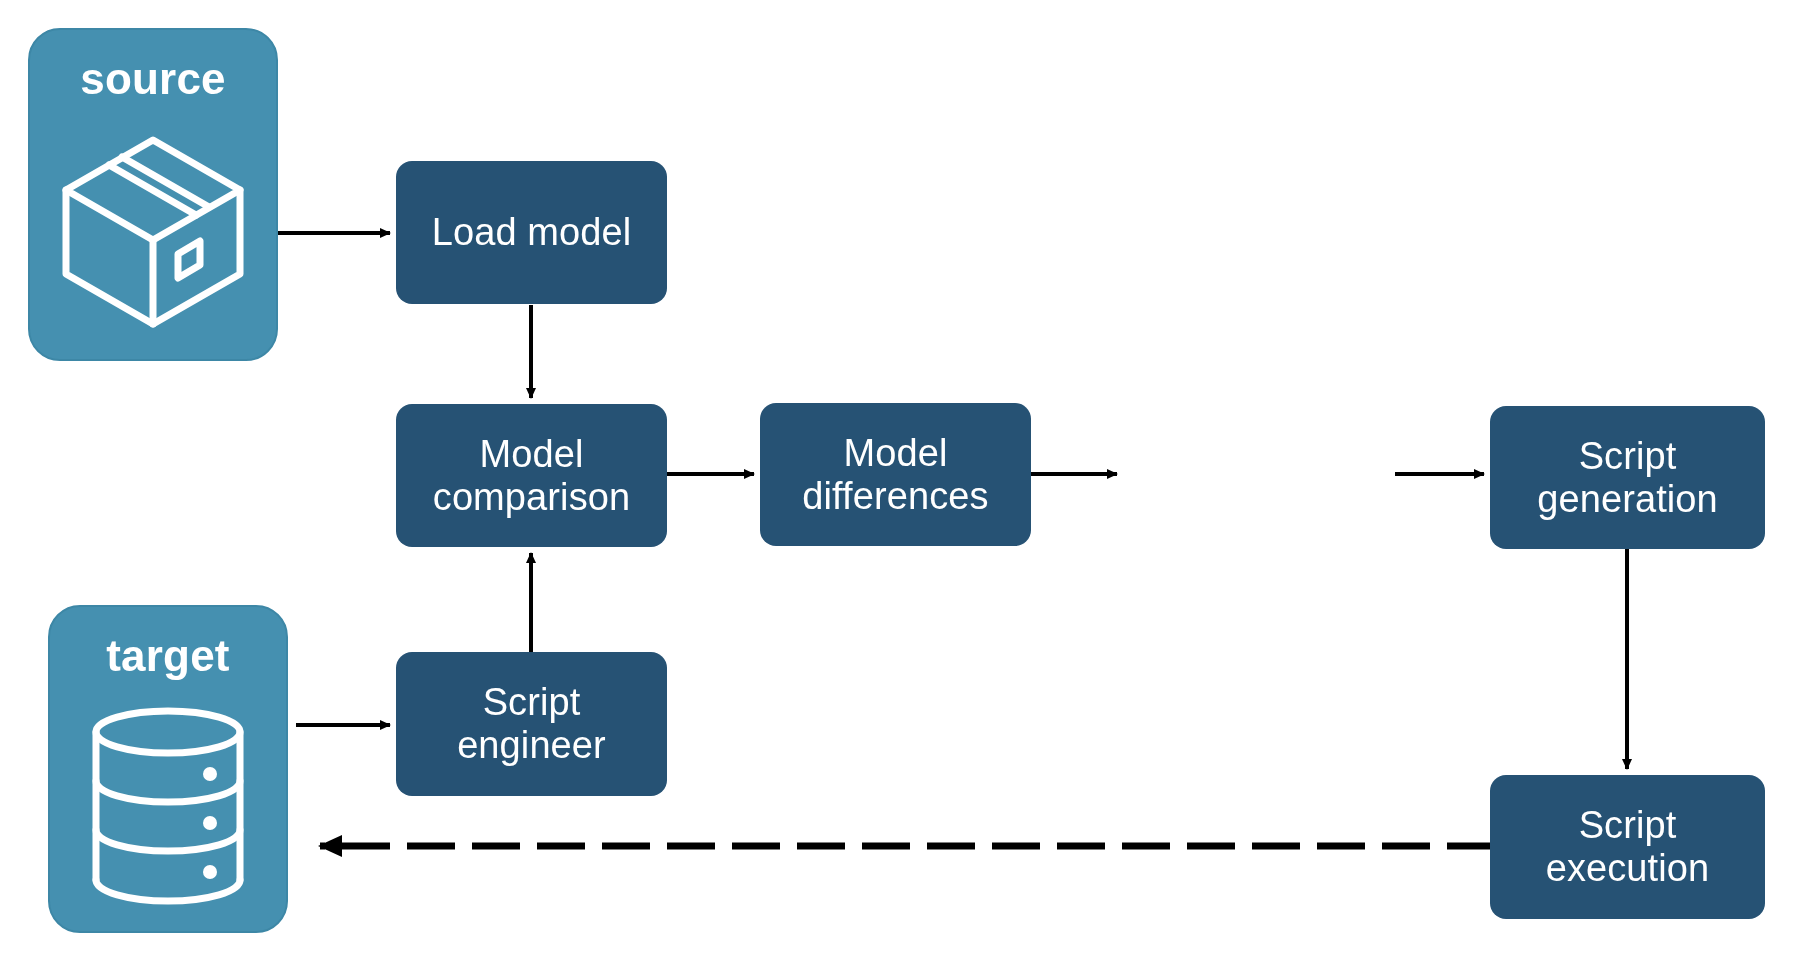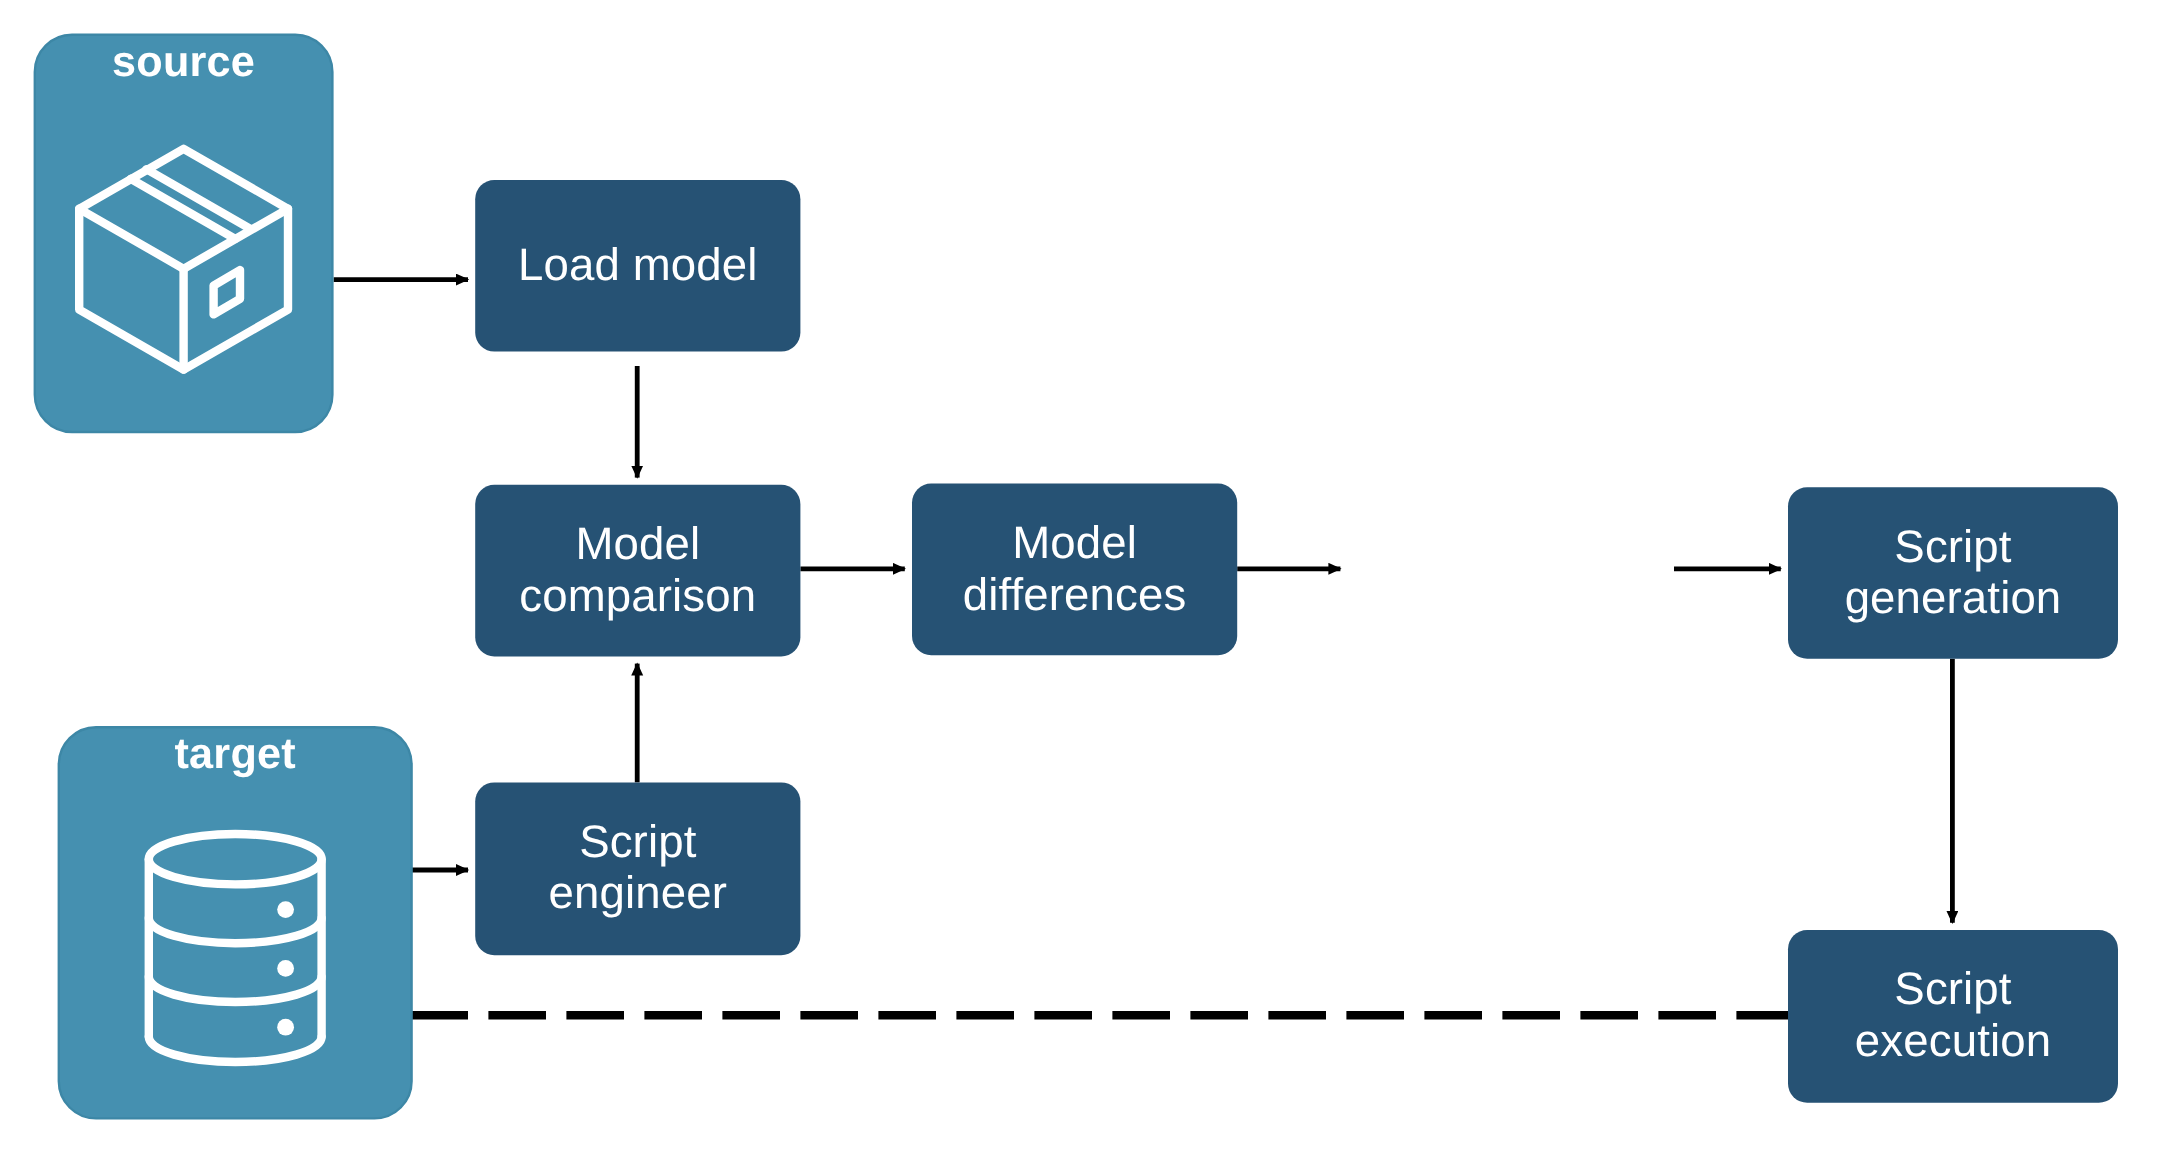--- a/index.html
+++ b/index.html
@@ -43,23 +43,24 @@
     font-weight: 400;
   }
   .node-endpoint {
     background: #4590b0;
     border: 2px solid #3d87a6;
     border-radius: 32px;
     flex-direction: column;
     justify-content: flex-start;
   }
   .endpoint-title {
-    font-size: 36px;
+    font-size: 44px;
     font-weight: bold;
     letter-spacing: 0.2px;
+    margin-top: 24px;
   }
   .endpoint-icon {
     flex: 1;
     display: flex;
     align-items: center;
     justify-content: center;
     width: 100%;
   }
   .node-label {
     white-space: pre-line;
@@ -109,40 +110,40 @@
           <path d="M6 56 L6 140 L93 190 L180 140 L180 56"></path>
           <path d="M93 106 L93 190"></path>
           <path d="M49 31 L136 81"></path>
           <path d="M62 23 L149 73"></path>
           <path d="M118 120 L140 107 L140 131 L118 144 Z"></path>
         </g>
       </svg>
     </div>
   </div>
 
-  <div class="node node-endpoint" style="left:48px; top:605px; width:296px; height:328px;">
+  <div class="node node-endpoint" style="left:48px; top:605px; width:240px; height:328px;">
     <div class="endpoint-title">target</div>
     <div class="endpoint-icon">
       <svg width="160" height="200" viewBox="0 0 160 200">
         <g fill="none" stroke="#ffffff" stroke-width="7" stroke-linejoin="round" stroke-linecap="round">
           <ellipse cx="80" cy="26" rx="72" ry="21"></ellipse>
           <path d="M8 26 L8 174"></path>
           <path d="M152 26 L152 174"></path>
           <path d="M8 174 A72 21 0 0 0 152 174"></path>
           <path d="M8 75 A72 21 0 0 0 152 75"></path>
           <path d="M8 124 A72 21 0 0 0 152 124"></path>
         </g>
         <circle cx="122" cy="68" r="7" fill="#ffffff"></circle>
         <circle cx="122" cy="117" r="7" fill="#ffffff"></circle>
         <circle cx="122" cy="166" r="7" fill="#ffffff"></circle>
       </svg>
     </div>
   </div>
 
-  <div class="node node-process" style="left:396px; top:150px; width:271px; height:143px;">
+  <div class="node node-process" style="left:396px; top:161px; width:271px; height:143px;">
     <span class="node-label">Load model</span>
   </div>
 
   <div class="node node-process" style="left:396px; top:404px; width:271px; height:143px;">
     <span class="node-label">Model
 comparison</span>
   </div>
 
   <div class="node node-process" style="left:760px; top:403px; width:271px; height:143px;">
     <span class="node-label">Model

